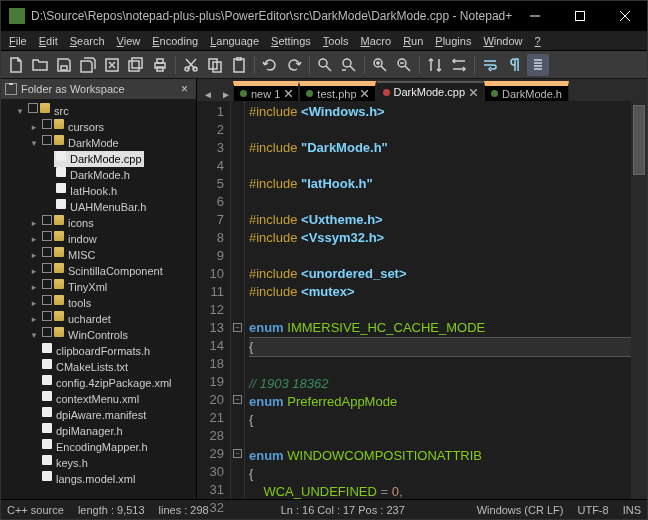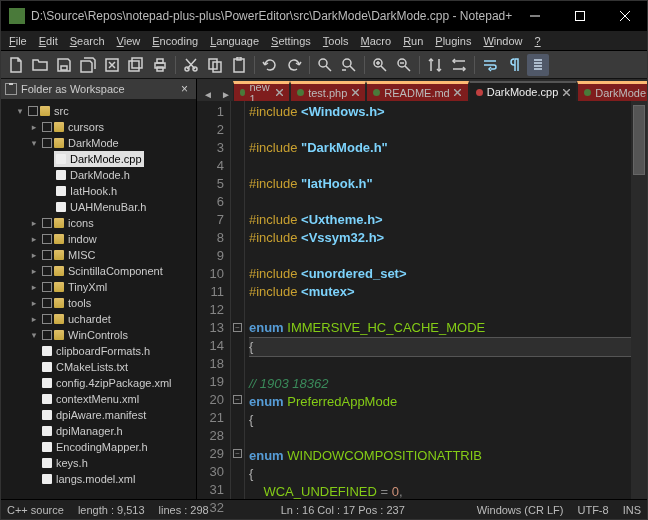--- a/index.html
+++ b/index.html
@@ -40,30 +40,30 @@
 .ws-head .x { font-size: 12px; padding: 0 4px; }
 .ws-tree { flex: 1; overflow: hidden; font-size: 11px; color: #ccc; padding: 4px 0; }
 .tree ul { list-style: none; padding-left: 14px; }
 .tree li { white-space: nowrap; line-height: 16px; display: flex; align-items: center; }
 .tree li.folder > .lbl::before { content: ""; display:inline-block; width:8px; height:8px; border:1px solid #888; margin-right:2px; vertical-align:middle; background:#1a1a1a; }
 .tree li.folder.open > .lbl::before { background:#1a1a1a; }
 .tree li.folder > .lbl::after { content: ""; }
 .tree .fi { display:inline-block; width:10px; height:10px; margin-right:4px; }
 .tree .fi.fold { background: linear-gradient(#e0c068,#c8a840); border-radius:1px; }
 .tree .fi.file { background: #eee; border-radius:1px; position:relative; }
-.tree .lbl { display:inline-flex; align-items:center; padding:0 2px; }
+.tree .lbl { display:inline-flex; padding:0 2px; }
 .tree li.selected > .lbl { background:#e0e0e0; color:#000; }
 .tree .tw { width:10px; text-align:center; color:#888; font-size:9px; margin-right:1px; }
 
 
 .editor { flex: 1; display: flex; flex-direction: column; min-width: 0; background: #1e1e1e; }
 .tabstrip { height: 22px; background: #2b2b2b; display: flex; align-items: flex-end; font-size: 11px; overflow:hidden; }
 .tabstrip .tgrp { display:flex; align-items:center; gap:4px; margin-left:4px; }
 .tabstrip .nav { width:14px; height:14px; display:flex; align-items:center; justify-content:center; color:#aaa; font-size:10px; }
-.tabstrip .tab { height: 20px; padding: 0 6px; display: flex; align-items: center; gap: 4px; background: #7f1d1d; color: #bbb; border-top:3px solid #fdba74; border-left:1px solid #222; border-right:1px solid #222; }
+.tabstrip .tab { height: 20px; padding: 0 6px; display: flex; align-items: center; gap: 4px; background: #000000; color: #bbb; border-top:5px solid #fdba74; border-left:1px solid #222; border-right:1px solid #222; }
 .tabstrip .tab.active { background: #1e1e1e; color: #eee; border-top:2px solid #555; }
 .tabstrip .tab .dot { width:7px; height:7px; border-radius:50%; background:#4a7a3a; }
 .tabstrip .tab.dirty .dot { background:#c04040; }
 .tabstrip .tab .tx { width:8px; height:8px; display:flex; align-items:center; justify-content:center; }
 .tabstrip .tab .tx svg { width:7px; height:7px; stroke:#aaa; stroke-width:1.6; }
 
 .code-wrap { flex:1; display:flex; min-height:0; position:relative; }
 .gutter { width: 34px; background: #1e1e1e; color: #858585; text-align: right; font-family: Consolas, monospace; font-size: 13px; padding: 2px 6px 2px 0; line-height: 18px; border-right: 1px solid #333; }
 .foldcol { width: 14px; background:#1e1e1e; border-right:1px solid #333; font-family:Consolas,monospace; font-size:10px; color:#888; line-height:18px; text-align:center; padding-top:2px;}
 .foldcol .fm { width:9px; height:9px; border:1px solid #888; margin:4px auto 5px; font-size:8px; line-height:7px; }
@@ -469,29 +469,20 @@
             </div>
             <div class="tab">
               <span class="dot"></span>
               <span>test.php</span>
               <span class="tx">
                 <svg viewBox="0 0 8 8">
                   <path d="M0 0L8 8M8 0L0 8"></path>
                 </svg>
               </span>
             </div>
-            <div class="tab">
-              <span class="dot"></span>
-              <span>README.md</span>
-              <span class="tx">
-                <svg viewBox="0 0 8 8">
-                  <path d="M0 0L8 8M8 0L0 8"></path>
-                </svg>
-              </span>
-            </div>
             <div class="tab active dirty">
               <span class="dot"></span>
               <span>DarkMode.cpp</span>
               <span class="tx">
                 <svg viewBox="0 0 8 8">
                   <path d="M0 0L8 8M8 0L0 8"></path>
                 </svg>
               </span>
             </div>
             <div class="tab">

